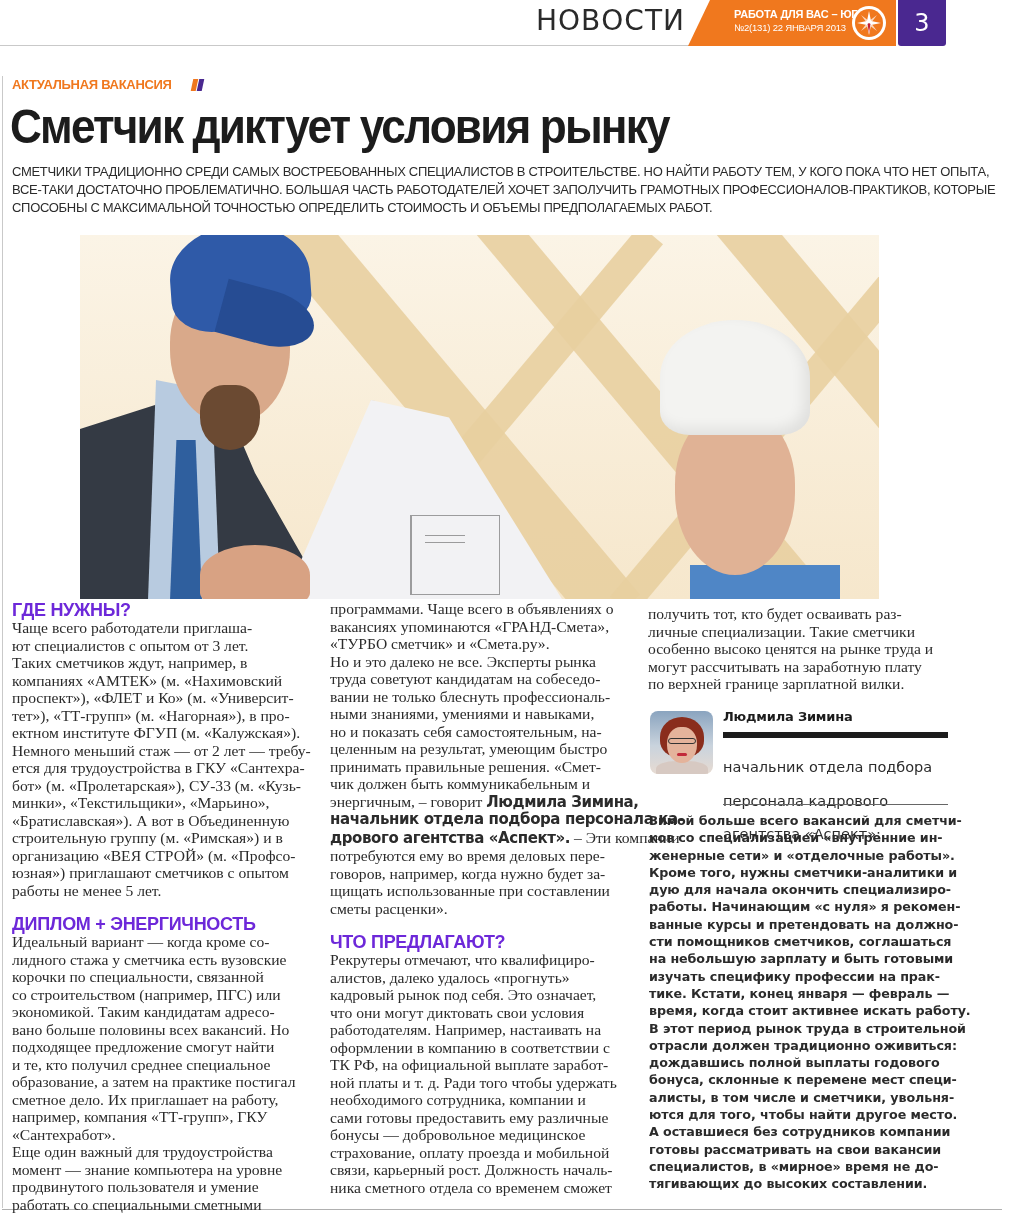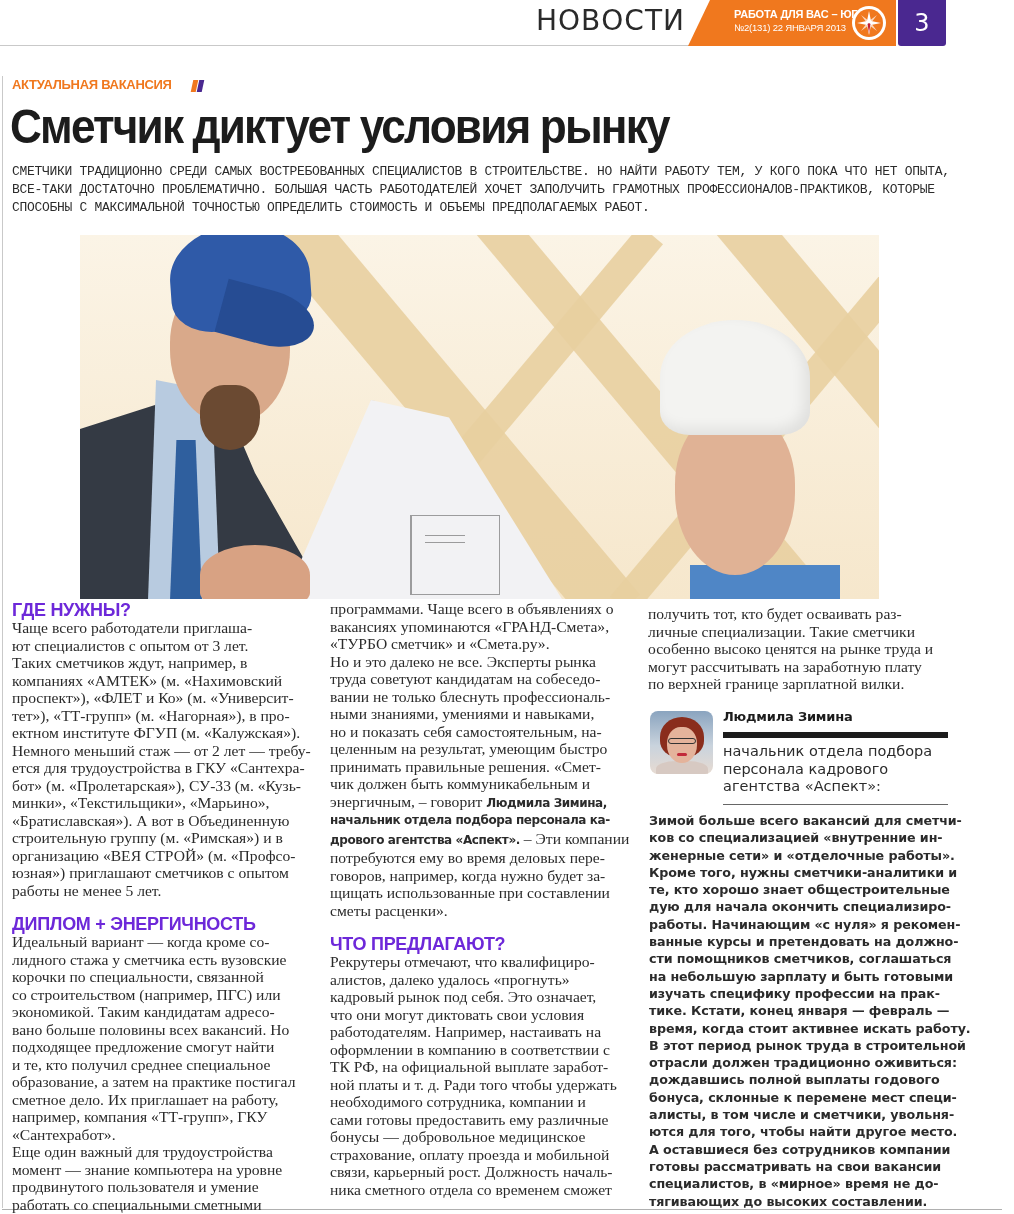--- a/index.html
+++ b/index.html
@@ -15,26 +15,26 @@
   .hdr-brand .compass { position: absolute; left: 164px; top: 6px; width: 34px; height: 34px; border-radius: 50%; background: #fff; display: flex; align-items: center; justify-content: center; }
   .hdr-brand .compass .inner { width: 28px; height: 28px; border-radius: 50%; background: #f0781e; position: relative; }
   .hdr-brand .compass svg { position: absolute; left: 0; top: 0; }
   .hdr-page { position: absolute; left: 898px; top: 0; width: 48px; height: 46px; background: #4a2890; border-radius: 0 0 3px 3px; color: #fff; font-family: "DejaVu Sans", sans-serif; font-size: 24px; display: flex; align-items: center; justify-content: center; }
 
   
   .frame-left { position: absolute; left: 2px; top: 76px; width: 1px; height: 1132px; background: #c9c9c9; }
   .frame-bottom { position: absolute; left: 2px; top: 1209px; width: 1000px; height: 1px; background: #b0b0b0; }
 
   
-  .kicker { position: absolute; left: 12px; top: 77px; display: flex; align-items: flex-end; gap: 20px; }
+  .kicker { position: absolute; left: 12px; top: 77px; display: flex; align-items: center; gap: 20px; }
   .kicker .txt { font-family: "Liberation Sans", sans-serif; font-weight: bold; font-size: 13px; color: #f0781e; letter-spacing: -0.3px; }
   .kicker .mark { display: inline-flex; gap: 1px; transform: skewX(-12deg); }
   .kicker .mark i { display: block; width: 5px; height: 12px; }
   .title { position: absolute; left: 10px; top: 99px; font-family: "Liberation Sans", sans-serif; font-weight: bold; font-size: 48px; color: #1c1c1c; letter-spacing: -2px; transform: scaleX(0.92); transform-origin: left top; white-space: nowrap; }
-  .lead { position: absolute; left: 12px; top: 163px; width: 900px; font-family: Liberation Mono, monospace; font-size: 13px; line-height: 18px; color: #2b2b2b; text-transform: uppercase; letter-spacing: -0.3px; }
+  .lead { position: absolute; left: 12px; top: 163px; width: 900px; font-family: Liberation Sans, sans-serif; font-size: 13px; line-height: 18px; color: #2b2b2b; text-transform: uppercase; letter-spacing: -0.3px; }
   .lead span { display: block; white-space: nowrap; }
 
   
   .photo { position: absolute; left: 80px; top: 235px; width: 799px; height: 364px; overflow: hidden; background: linear-gradient(180deg, #fbf4e6 0%, #f6e7cc 100%); }
   .photo .beam { position: absolute; background: #e8cfa0; opacity: 0.9; }
   .photo .suit { position: absolute; left: 0; top: 150px; width: 250px; height: 220px; background: #343a44; clip-path: polygon(0 20%, 55% 0, 70% 40%, 100% 100%, 0 100%); }
   .photo .shirt1 { position: absolute; left: 60px; top: 145px; width: 80px; height: 220px; background: #b8cbe0; clip-path: polygon(20% 0, 90% 5%, 100% 100%, 10% 100%); }
   .photo .tie { position: absolute; left: 90px; top: 205px; width: 32px; height: 160px; background: #2f5f9e; clip-path: polygon(20% 0, 80% 0, 100% 100%, 0 100%); }
   .photo .head1 { position: absolute; left: 90px; top: 40px; width: 120px; height: 150px; background: #d9a98a; border-radius: 45% 45% 50% 50%; }
   .photo .beard { position: absolute; left: 120px; top: 150px; width: 60px; height: 65px; background: #6b4a32; border-radius: 40% 40% 50% 50%; }
@@ -50,34 +50,34 @@
 
   
   .col { position: absolute; top: 601px; width: 300px; font-family: "Liberation Serif", serif; font-size: 15.6px; line-height: 17.5px; color: #2b2b2b; }
   .col p { margin: 0; }
   .col .l { display: block; white-space: nowrap; }
   .col1 { left: 12px; }
   .col2 { left: 330px; top: 600px; }
   .col3 { left: 648px; top: 605px; }
   .sub { font-family: "Liberation Sans", sans-serif; font-weight: bold; font-size: 18px; color: #6d28d9; letter-spacing: -0.3px; line-height: 18px; display: block; text-transform: uppercase; }
   .gap { height: 16px; }
-  .bq { font-family: "DejaVu Sans", sans-serif; font-weight: bold; font-size: 12px; letter-spacing: -0.4px; }
+  .bq { font-family: "DejaVu Sans", sans-serif; font-weight: bold; font-size: 15px; letter-spacing: -0.4px; }
 
   
   .expert { position: absolute; left: 650px; top: 708px; width: 290px; height: 90px; }
   .expert .ph { position: absolute; left: 0; top: 3px; width: 63px; height: 63px; border-radius: 8px; background: linear-gradient(180deg, #8aa4bf 0%, #c9d3dd 55%, #e7dbd2 100%); overflow: hidden; }
   .expert .ph .hair { position: absolute; left: 10px; top: 6px; width: 44px; height: 40px; background: #8a2d1c; border-radius: 50% 50% 40% 40%; }
   .expert .ph .face { position: absolute; left: 17px; top: 16px; width: 30px; height: 36px; background: #e4b39b; border-radius: 45% 45% 50% 50%; }
   .expert .ph .glasses { position: absolute; left: 18px; top: 27px; width: 28px; height: 6px; border: 1.5px solid #333; border-radius: 3px; }
   .expert .ph .lips { position: absolute; left: 27px; top: 42px; width: 10px; height: 3px; background: #c22a3a; border-radius: 2px; }
   .expert .ph .body { position: absolute; left: 6px; top: 50px; width: 52px; height: 20px; background: #d7c9c2; border-radius: 40% 40% 0 0; }
   .expert .name { position: absolute; left: 73px; top: 1px; font-family: "DejaVu Sans", sans-serif; font-weight: bold; font-size: 13px; color: #1c1c1c; letter-spacing: -0.2px; }
   .expert .bar { position: absolute; left: 73px; top: 24px; width: 225px; height: 6px; background: #1c1c1c; }
   .expert .role { position: absolute; left: 73px; top: 35px; font-family: "DejaVu Sans", sans-serif; font-size: 14.5px; line-height: 17.5px; color: #2b2b2b; }
-  .expert .role span { display: block; white-space: nowrap; }
+  .expert .role span { display: block; white-space: nowrap; margin-top: 16px; }
   .expert .rule { position: absolute; left: 73px; top: 96px; width: 225px; height: 1px; background: #666; }
 
   .quote { position: absolute; left: 649px; top: 812px; width: 300px; font-family: "DejaVu Sans", sans-serif; font-size: 12.7px; line-height: 17.3px; color: #2b2b2b; letter-spacing: -0.1px; font-weight: bold; }
   .quote .l { display: block; white-space: nowrap; }
 </style>
 </head>
 <body>
 
 <div class="hdr-rule"></div>
 <div class="hdr-section">НОВОСТИ</div>
@@ -244,21 +244,20 @@
     <span>агентства «Аспект»:</span>
   </div>
   <div class="rule"></div>
 </div>
 
 <div class="quote">
   <span class="l">Зимой больше всего вакансий для сметчи-</span>
   <span class="l">ков со специализацией «внутренние ин-</span>
   <span class="l">женерные сети» и «отделочные работы».</span>
   <span class="l">Кроме того, нужны сметчики-аналитики и</span>
-  <span class="l">те, кто хорошо знает общестроительные</span>
   <span class="l">дую для начала окончить специализиро-</span>
   <span class="l">работы. Начинающим «с нуля» я рекомен-</span>
   <span class="l">ванные курсы и претендовать на должно-</span>
   <span class="l">сти помощников сметчиков, соглашаться</span>
   <span class="l">на небольшую зарплату и быть готовыми</span>
   <span class="l">изучать специфику профессии на прак-</span>
   <span class="l">тике. Кстати, конец января — февраль —</span>
   <span class="l">время, когда стоит активнее искать работу.</span>
   <span class="l">В этот период рынок труда в строительной</span>
   <span class="l">отрасли должен традиционно оживиться:</span>

